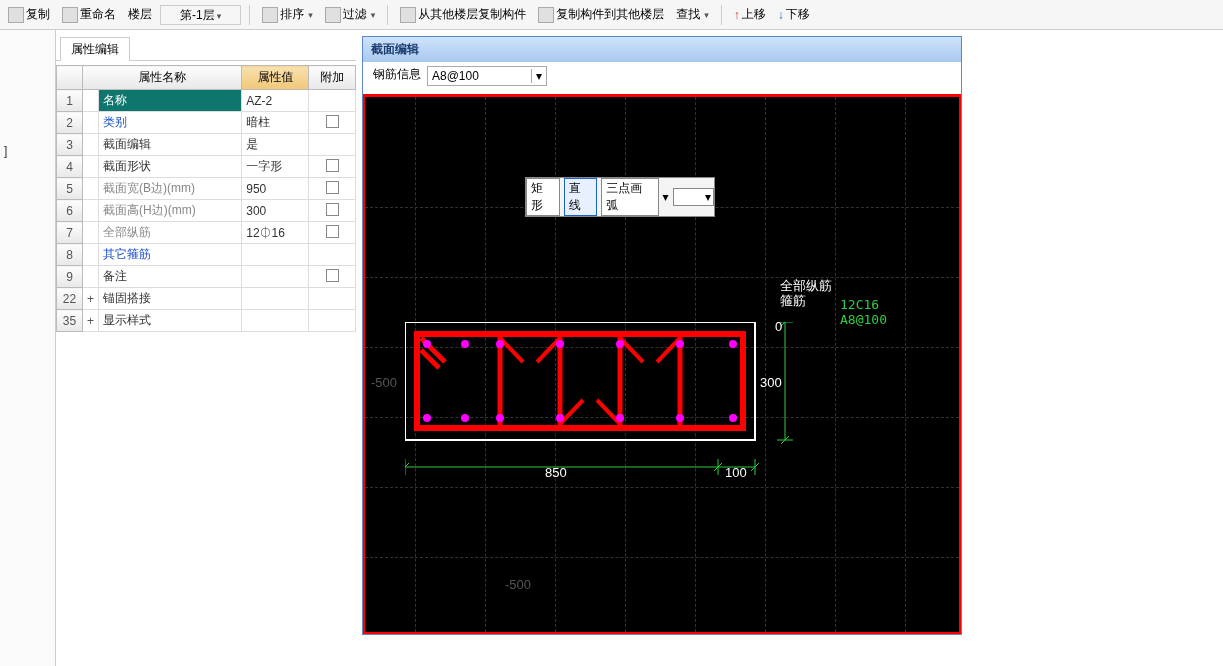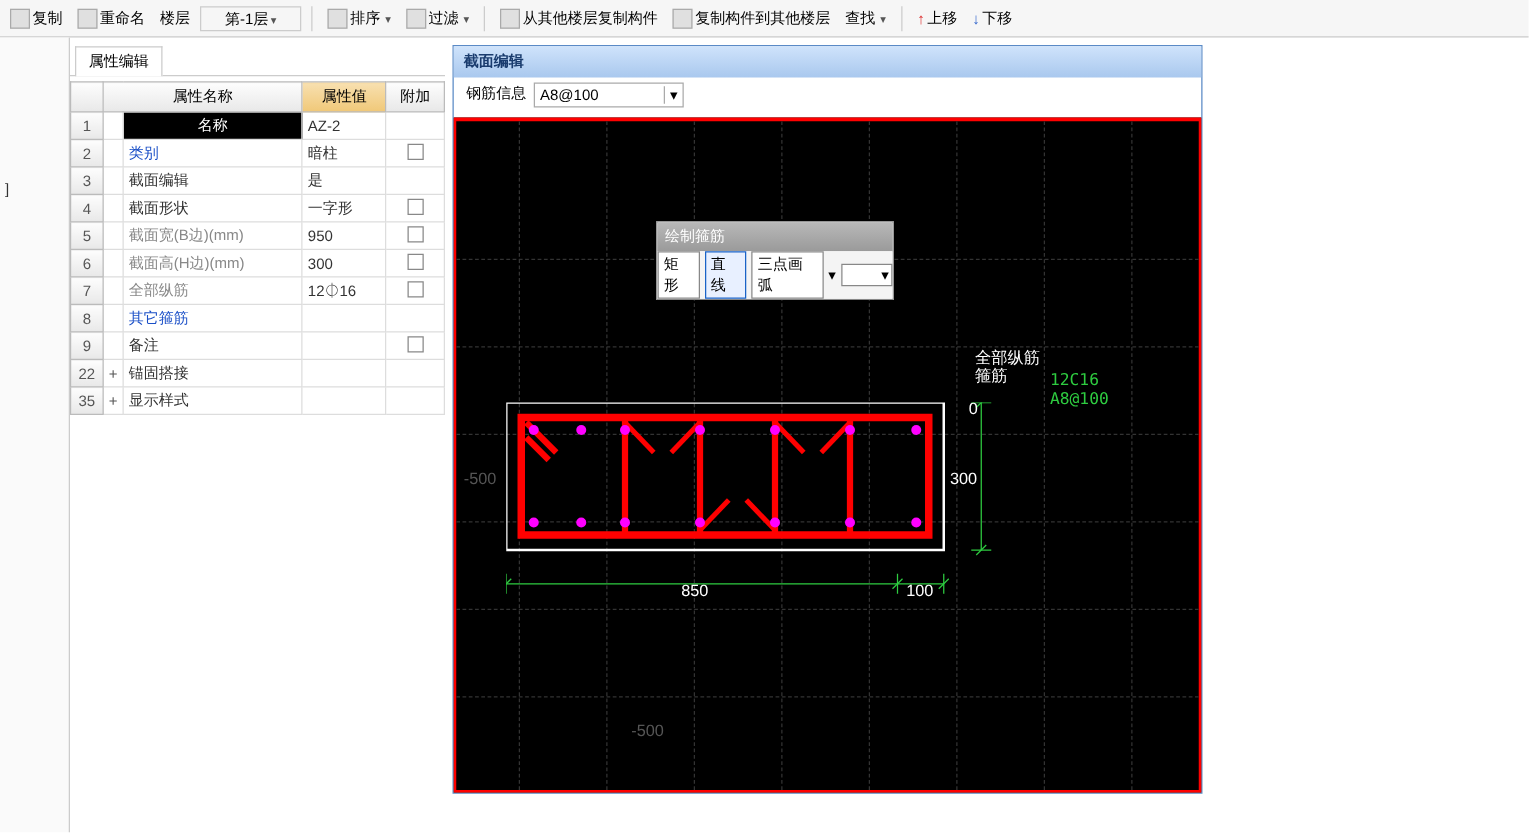--- a/index.html
+++ b/index.html
@@ -23,21 +23,21 @@
 
 .tab-bar { display: flex; border-bottom: 1px solid #ccc; padding-left: 4px; margin-top: 6px; }
 .tab { border: 1px solid #ccc; border-bottom: none; padding: 3px 10px; background: #fff; position: relative; top: 1px; }
 
 .prop-table { border-collapse: collapse; width: 100%; margin-top: 4px; }
 .prop-table th { background: linear-gradient(#fdfdfd,#e8e8e8); border: 1px solid #bbb; padding: 3px 4px; font-weight: normal; text-align: center; }
 .prop-table th.valcol { background: linear-gradient(#f8e0b0,#f0c878); }
 .prop-table td { border: 1px solid #ddd; padding: 2px 4px; height: 20px; }
 .prop-table td.rownum { background: linear-gradient(#fdfdfd,#e8e8e8); text-align: center; color: #555; width: 26px; border-color:#bbb; }
 .prop-table td.exp { width: 16px; text-align: center; color: #555; cursor: pointer; border-left: none; }
-.prop-table tr.selrow td.namecell { background: #000000; color: #fff; text-align: center; }
+.prop-table tr.selrow td.namecell { background: #0f766e; color: #fff; }
 .prop-table td.namecell { color: #333; }
 .prop-table td.namecell.blue { color: #1a4fc7; }
 .prop-table td.namecell.gray { color: #888; }
 .prop-table td.valcell { color: #333; }
 .prop-table td.chk { text-align: center; }
 .chkbox { width: 13px; height: 13px; border: 1px solid #888; display: inline-block; background: #fff; }
 
 
 .editor-win { border: 1px solid #5a8ac6; background: #fff; width: 600px; }
 .editor-title { background: linear-gradient(#cfe3fb,#a9c8ee); padding: 4px 8px; color: #1a3c6e; font-weight: bold; }
@@ -239,21 +239,20 @@
         <div class="grid-v" style="left:470px;"></div>
           <div class="grid-v" style="left:540px;"></div>
         <div class="grid-h" style="top:110px;"></div>
           <div class="grid-h" style="top:180px;"></div>
         <div class="grid-h" style="top:250px;"></div>
           <div class="grid-h" style="top:320px;"></div>
         <div class="grid-h" style="top:390px;"></div>
           <div class="grid-h" style="top:460px;"></div>
 
         <div class="float-toolbar">
-          <div class="float-title">绘制箍筋</div>
           <div class="float-body">
             <span class="ft-btn">矩形</span>
             <span class="ft-btn active">直线</span>
             <span class="ft-btn">三点画弧</span>
             <span style="cursor:pointer;">▾</span>
             <span class="ft-combo">▾</span>
           </div>
         </div>
 
         <svg class="sect-svg" width="420" height="180">

